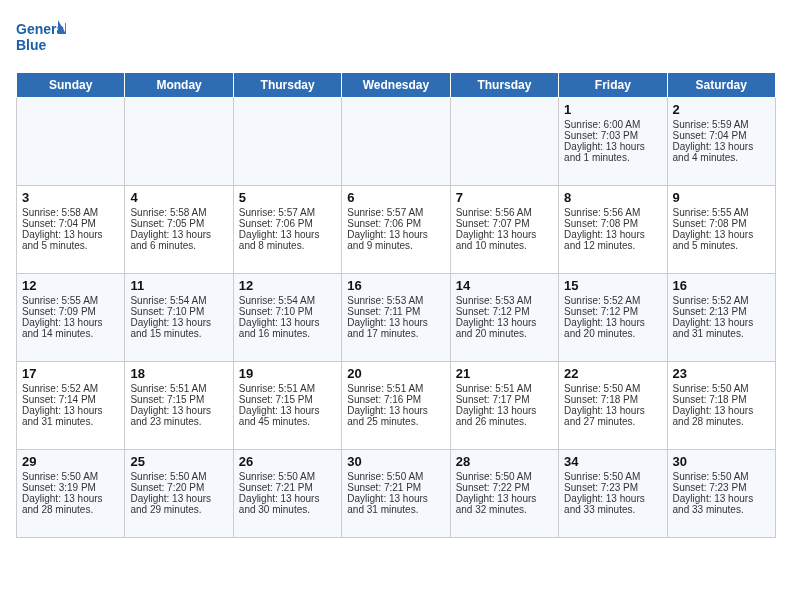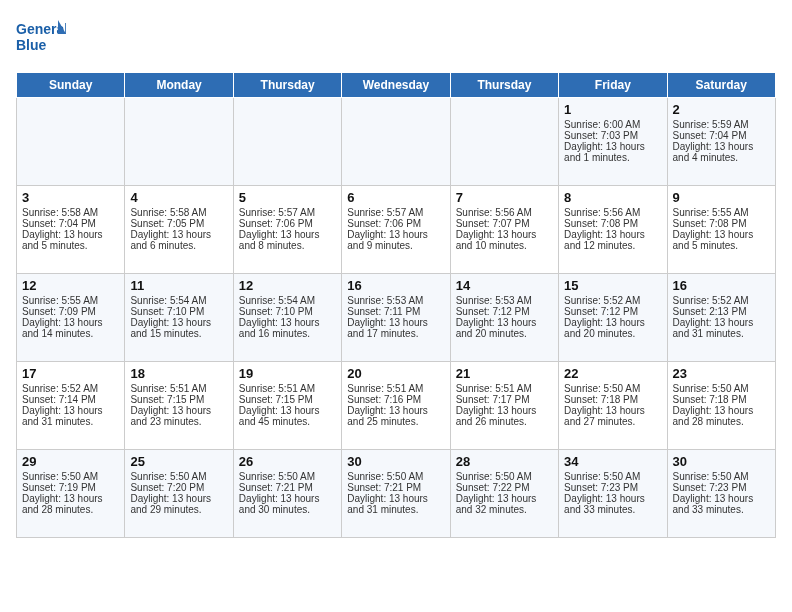--- a/index.html
+++ b/index.html
@@ -274,21 +274,21 @@
           <div>Sunrise: 5:50 AM</div>
           <div>Sunset: 7:18 PM</div>
           <div>Daylight: 13 hours</div>
           <div>and 28 minutes.</div>
         </td>
       </tr>
       <tr>
         <td>
           <span class="day-num">29</span>
           <div>Sunrise: 5:50 AM</div>
-          <div>Sunset: 7:19 PM</div>
+          <div>Sunset: 3:19 PM</div>
           <div>Daylight: 13 hours</div>
           <div>and 28 minutes.</div>
         </td>
         <td>
           <span class="day-num">25</span>
           <div>Sunrise: 5:50 AM</div>
           <div>Sunset: 7:20 PM</div>
           <div>Daylight: 13 hours</div>
           <div>and 29 minutes.</div>
         </td>

